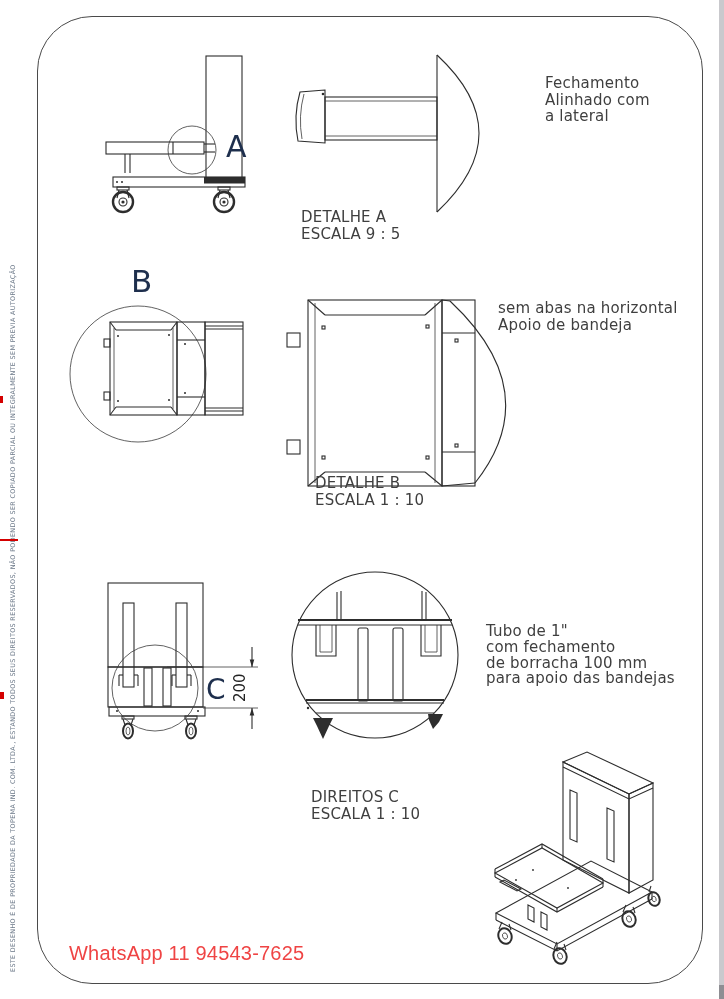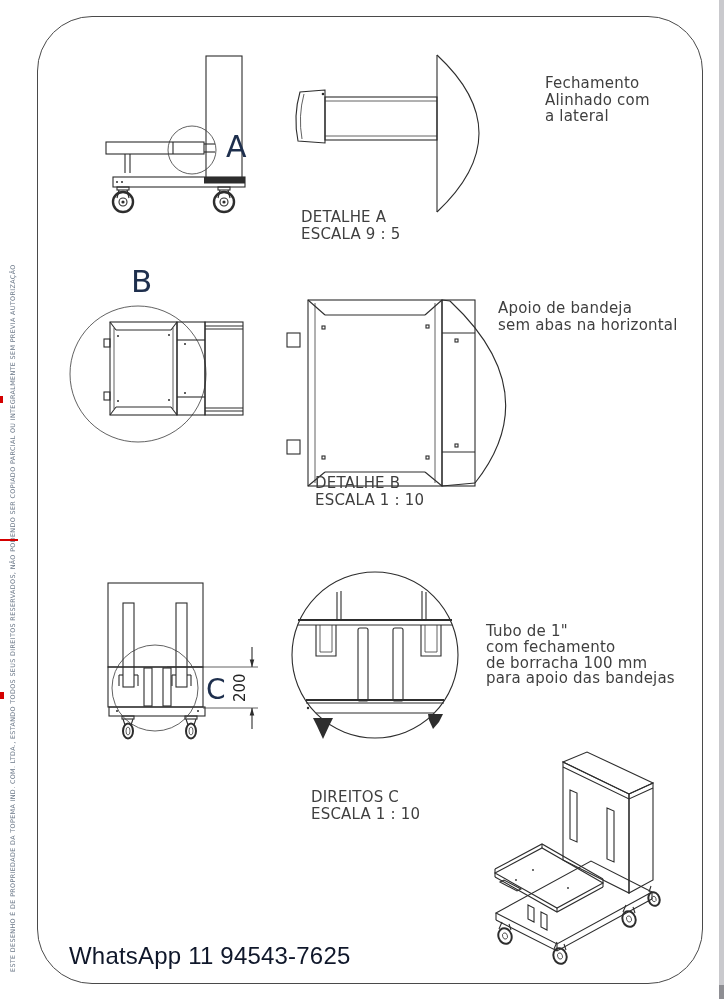--- a/index.html
+++ b/index.html
@@ -14,21 +14,21 @@
   .sthin{fill:none;stroke:#3a3a3a;stroke-width:.8;}
   .s2{fill:none;stroke:#2d2d2d;stroke-width:2;}
   .s3{fill:none;stroke:#2d2d2d;stroke-width:2.4;}
   .sf{fill:#2d2d2d;stroke:none;}
   .marker{font-family:"DejaVu Sans",sans-serif;fill:#1e2f4d;}
   .dimtxt{font-family:"DejaVu Sans",sans-serif;fill:#222222;}
   #sidebar-note{position:absolute;left:9px;top:972px;width:728px;
     transform:rotate(-90deg);transform-origin:0 0;
     font-size:6.4px;letter-spacing:.35px;color:#6b7888;white-space:nowrap;}
   #whatsapp{position:absolute;left:69px;top:942px;font-family:"Liberation Sans",sans-serif;
-    font-size:24px;color:#0f172a;letter-spacing:.2px;}
+    font-size:20px;color:#ef4444;letter-spacing:.2px;}
   .redmark{position:absolute;background:#d40000;}
   .edge{position:absolute;}
 </style>
 </head>
 <body>
 
 <div id="sheet">
 
   <div id="frame"></div>
 
@@ -168,22 +168,22 @@
       <path class="s" d="M167,8 Q264,99 192,190"></path>
     </g>
   </svg>
 
   <div class="cadtext center" style="left:315px;top:475px;width:132px;">
     <div>DETALHE B</div>
     <div>ESCALA 1 : 10</div>
   </div>
 
   <div class="cadtext" style="left:498px;top:300px;">
+    <div>sem abas na horizontal</div>
     <div>Apoio de bandeja</div>
-    <div>sem abas na horizontal</div>
   </div>
 
   <svg class="draw" style="left:92px;top:578px" width="185" height="168" viewBox="0 0 185 168">
     <g>
       <rect class="s" x="16" y="5" width="95" height="84"></rect>
       <rect class="s" x="31" y="25" width="11" height="84"></rect>
       <rect class="s" x="84" y="25" width="11" height="84"></rect>
       <line class="s" x1="27" y1="97" x2="31" y2="97"></line>
         <line class="s" x1="42" y1="97" x2="46" y2="97"></line>
       <line class="s" x1="27" y1="97" x2="27" y2="108"></line>

